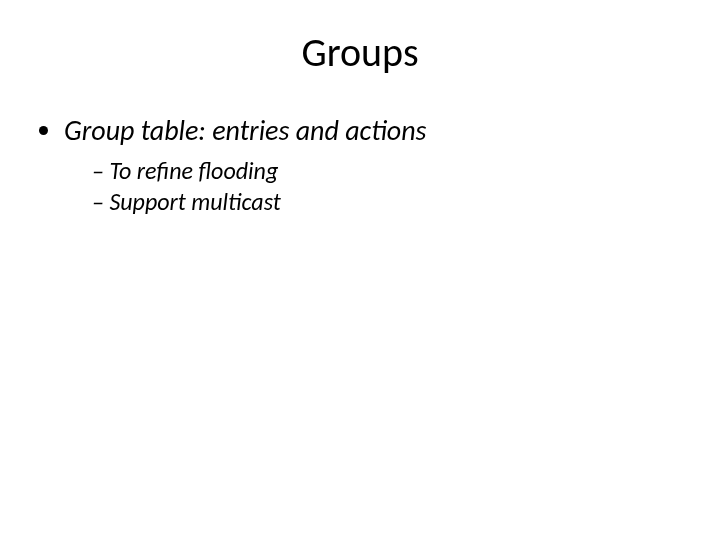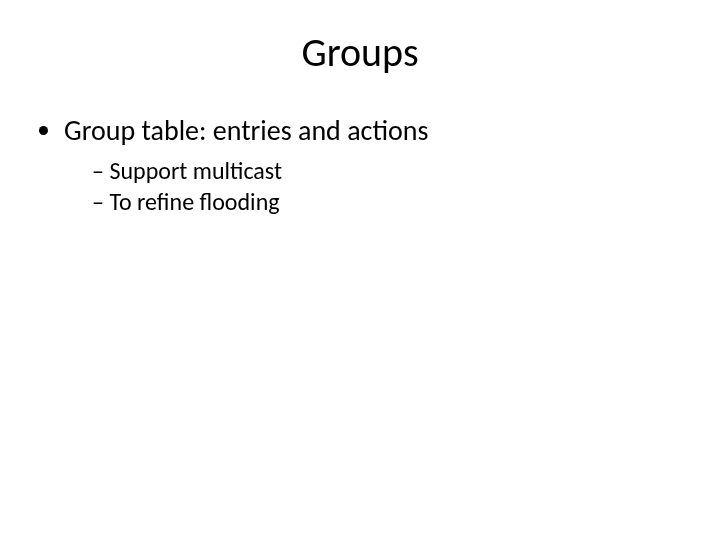--- a/index.html
+++ b/index.html
@@ -24,20 +24,21 @@
     margin: 4px 0 36px 0;
   }
   ul.level1 {
     list-style: disc;
     margin: 0;
     padding-left: 28px;
     font-size: 28px;
   }
   ul.level1 > li {
     margin-bottom: 6px;
+    font-style: italic;
   }
   ul.level2 {
     list-style: none;
     margin: 8px 0 0 0;
     padding-left: 28px;
     font-size: 24px;
   }
   ul.level2 > li {
     margin: 2px 0;
   }
@@ -48,18 +49,18 @@
 </head>
 <body>
 
 <div class="slide">
   <h1 class="title">Groups</h1>
 
   <ul class="level1">
     <li>
       <span>Group table: entries and actions</span>
       <ul class="level2">
+        <li><span>To refine flooding</span></li>
         <li><span>Support multicast</span></li>
-        <li><span>To refine flooding</span></li>
       </ul>
     </li>
   </ul>
 </div>
 
 </body></html>

